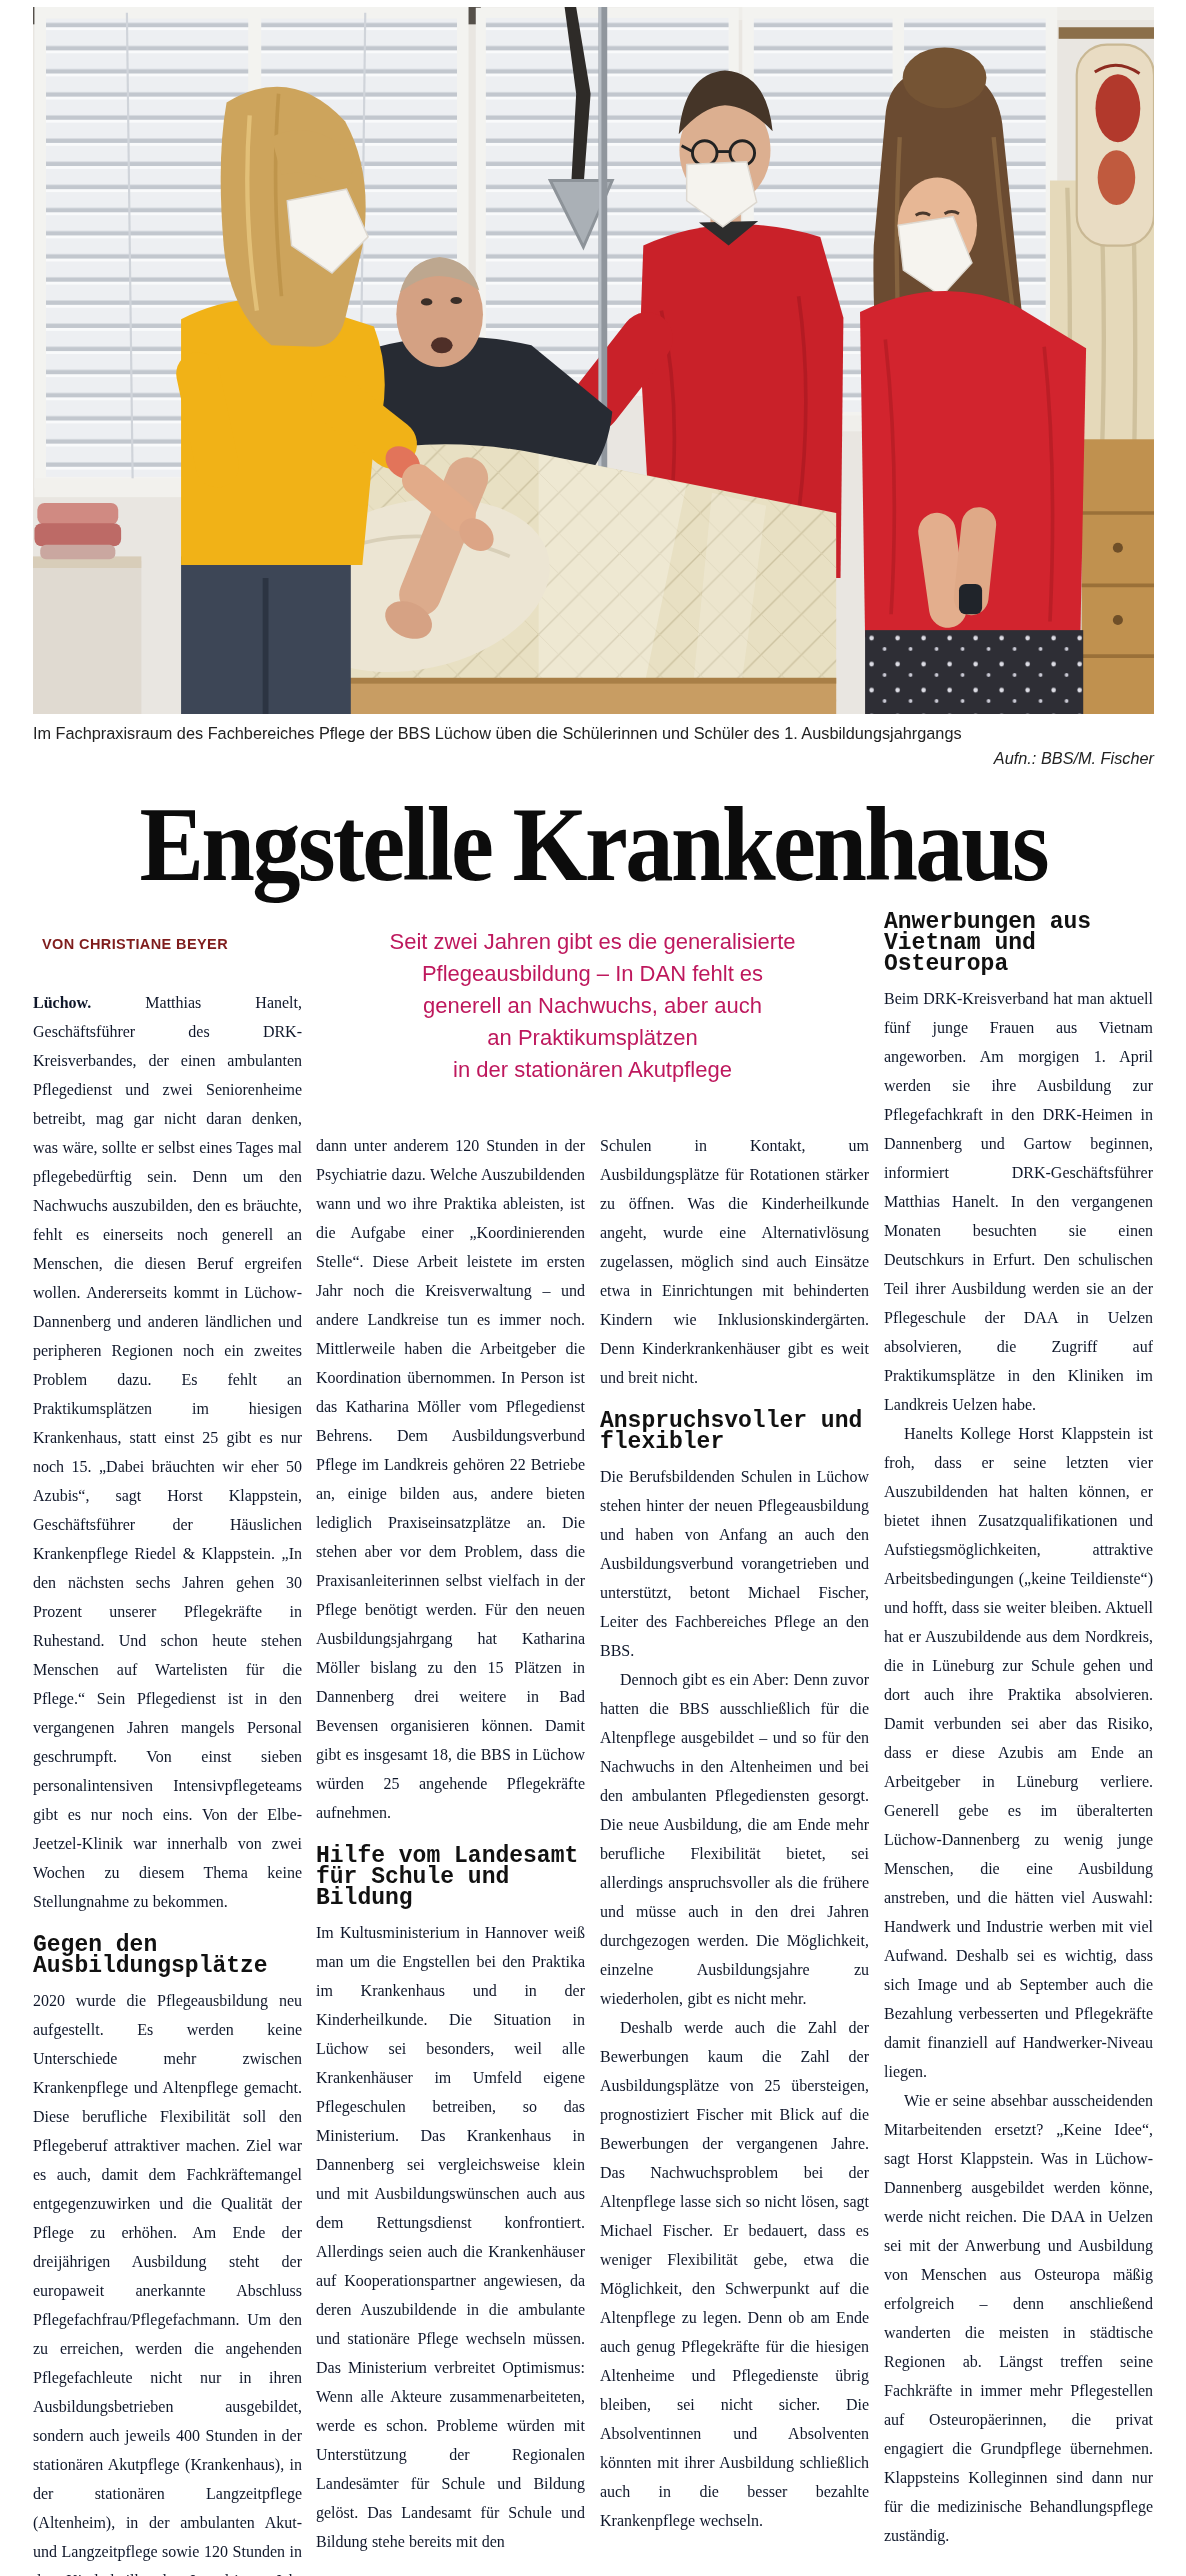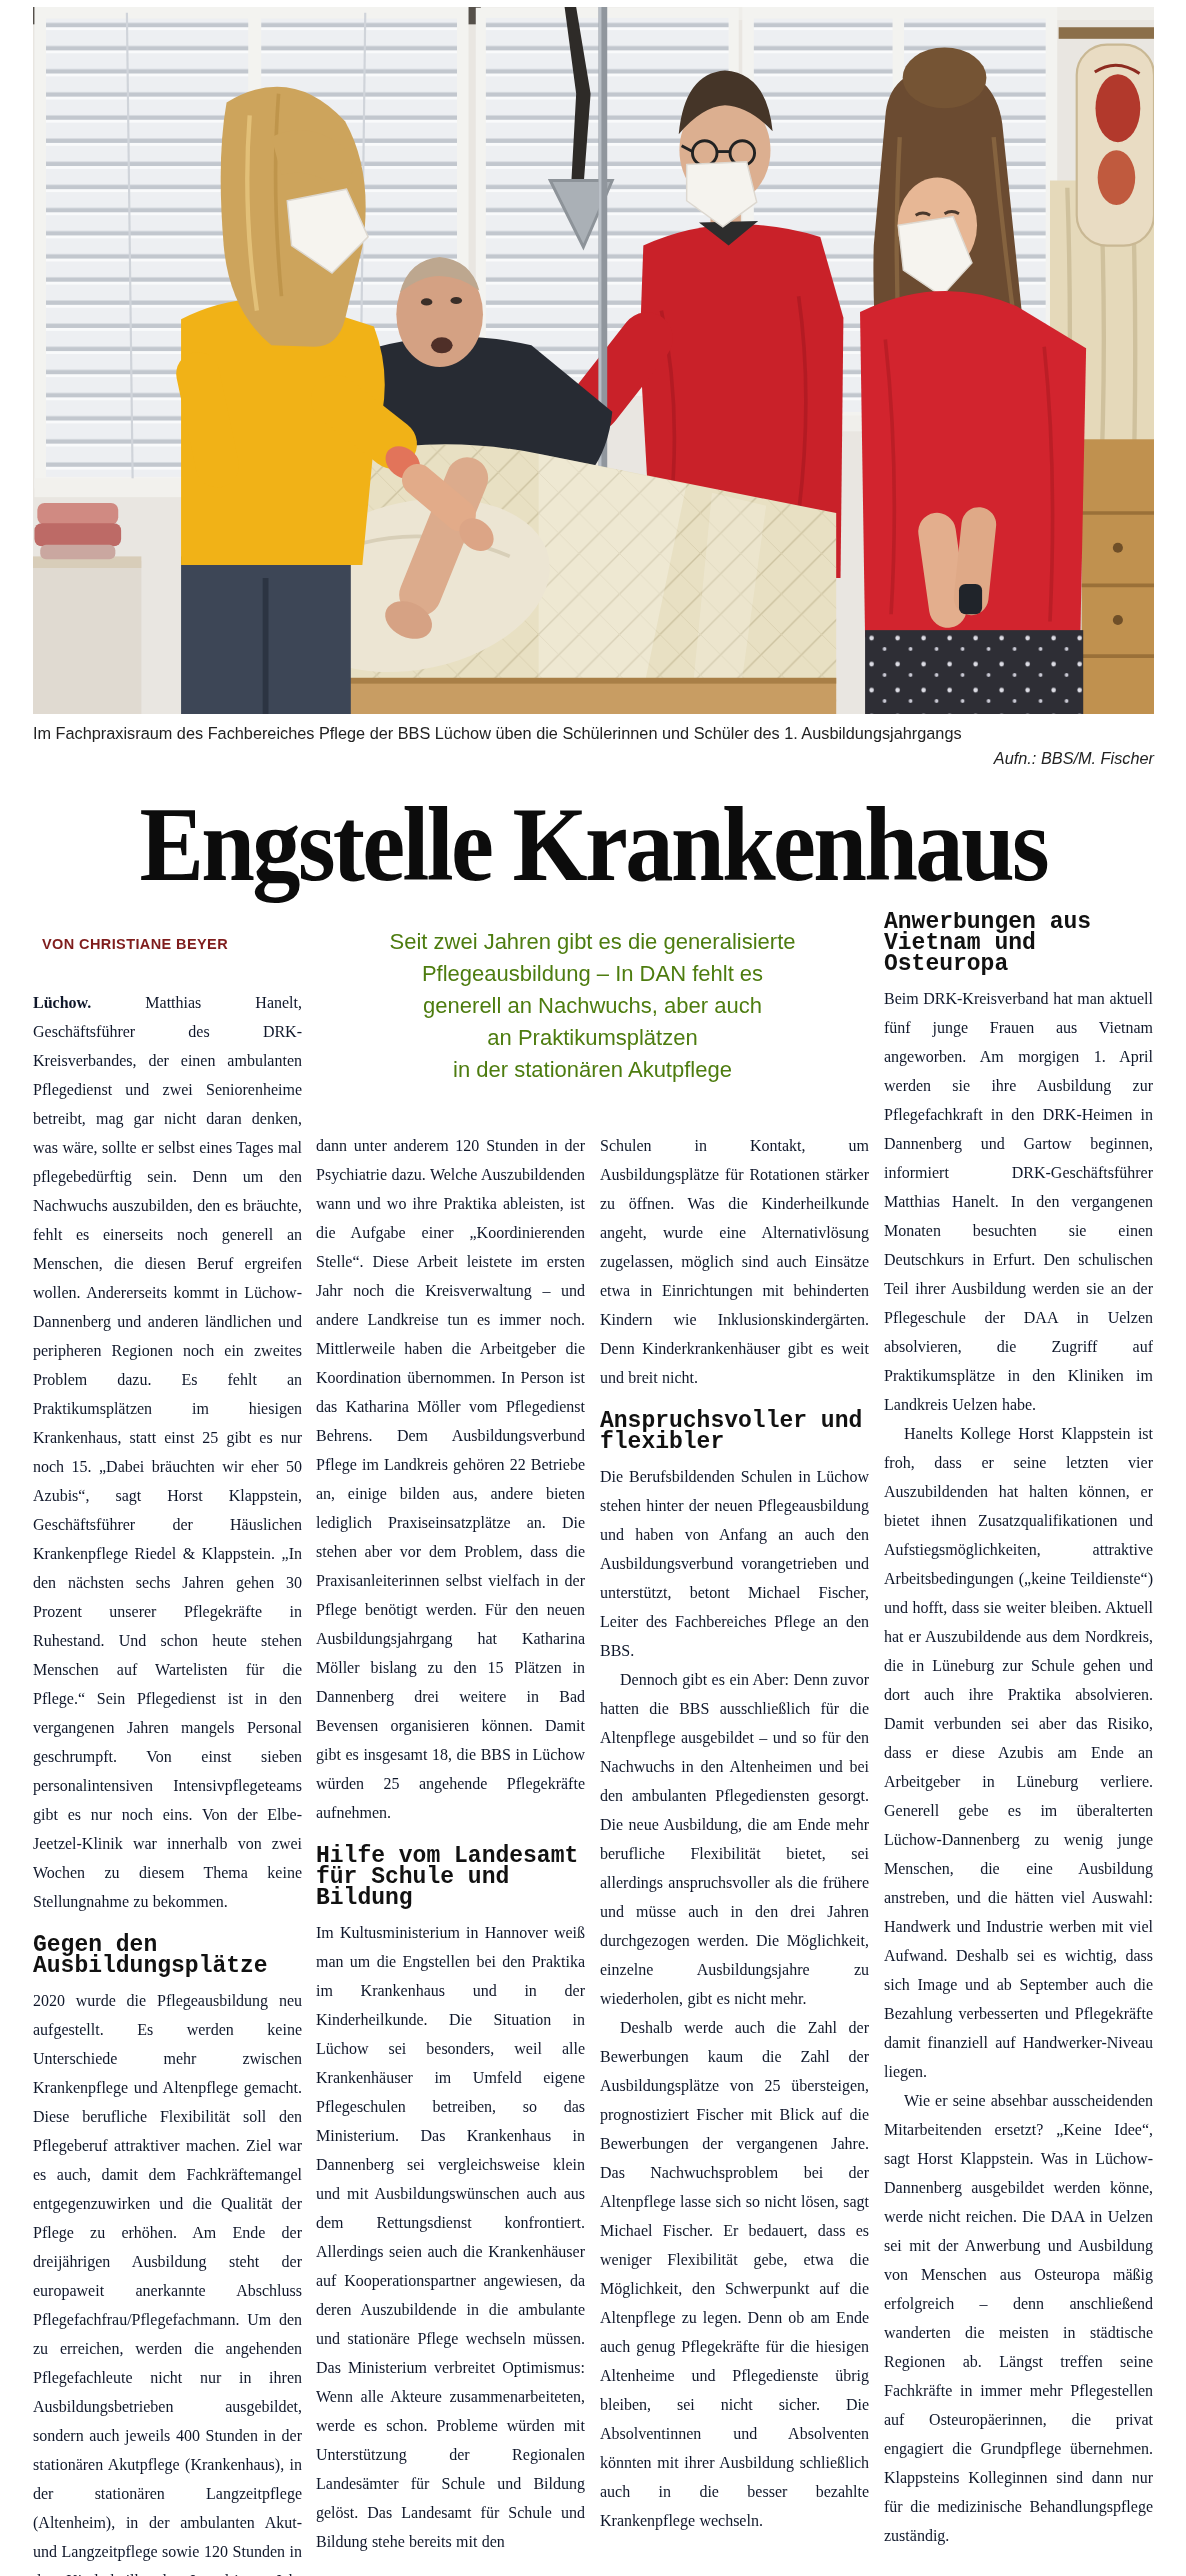--- a/index.html
+++ b/index.html
@@ -20,21 +20,21 @@
   .headline{display:inline-block;font-family:"Liberation Serif",serif;font-weight:700;
             font-size:105px;line-height:130px;letter-spacing:-2.9px;color:#0c0c0c;
             transform:scaleX(.92);transform-origin:center;white-space:nowrap;}
 
   
   .byline{position:absolute;left:42px;top:936px;font-family:"Liberation Sans",sans-serif;
           font-weight:700;font-size:14.5px;letter-spacing:0.4px;color:#7f1d1d;}
 
   
   .standfirst{position:absolute;left:316px;top:926px;width:553px;text-align:center;
-              font-family:"Liberation Sans",sans-serif;font-size:22px;line-height:32px;color:#4d7c0f;}
+              font-family:"Liberation Sans",sans-serif;font-size:22px;line-height:32px;color:#be185d;}
 
   
   .col{position:absolute;width:269px;overflow:hidden;}
   #col-1{left:33px;  top:988px;height:1588px;}
   #col-2{left:316px; top:1131px;height:1445px;}
   #col-3{left:600px; top:1131px;height:1445px;}
   #col-4{left:884px;top:912px;height:1664px;}
 
   .body-p{margin:0;font-size:16px;line-height:29px;text-align:justify;color:#0f172a;
           hyphens:auto;-webkit-hyphens:auto;word-spacing:.02em;}

